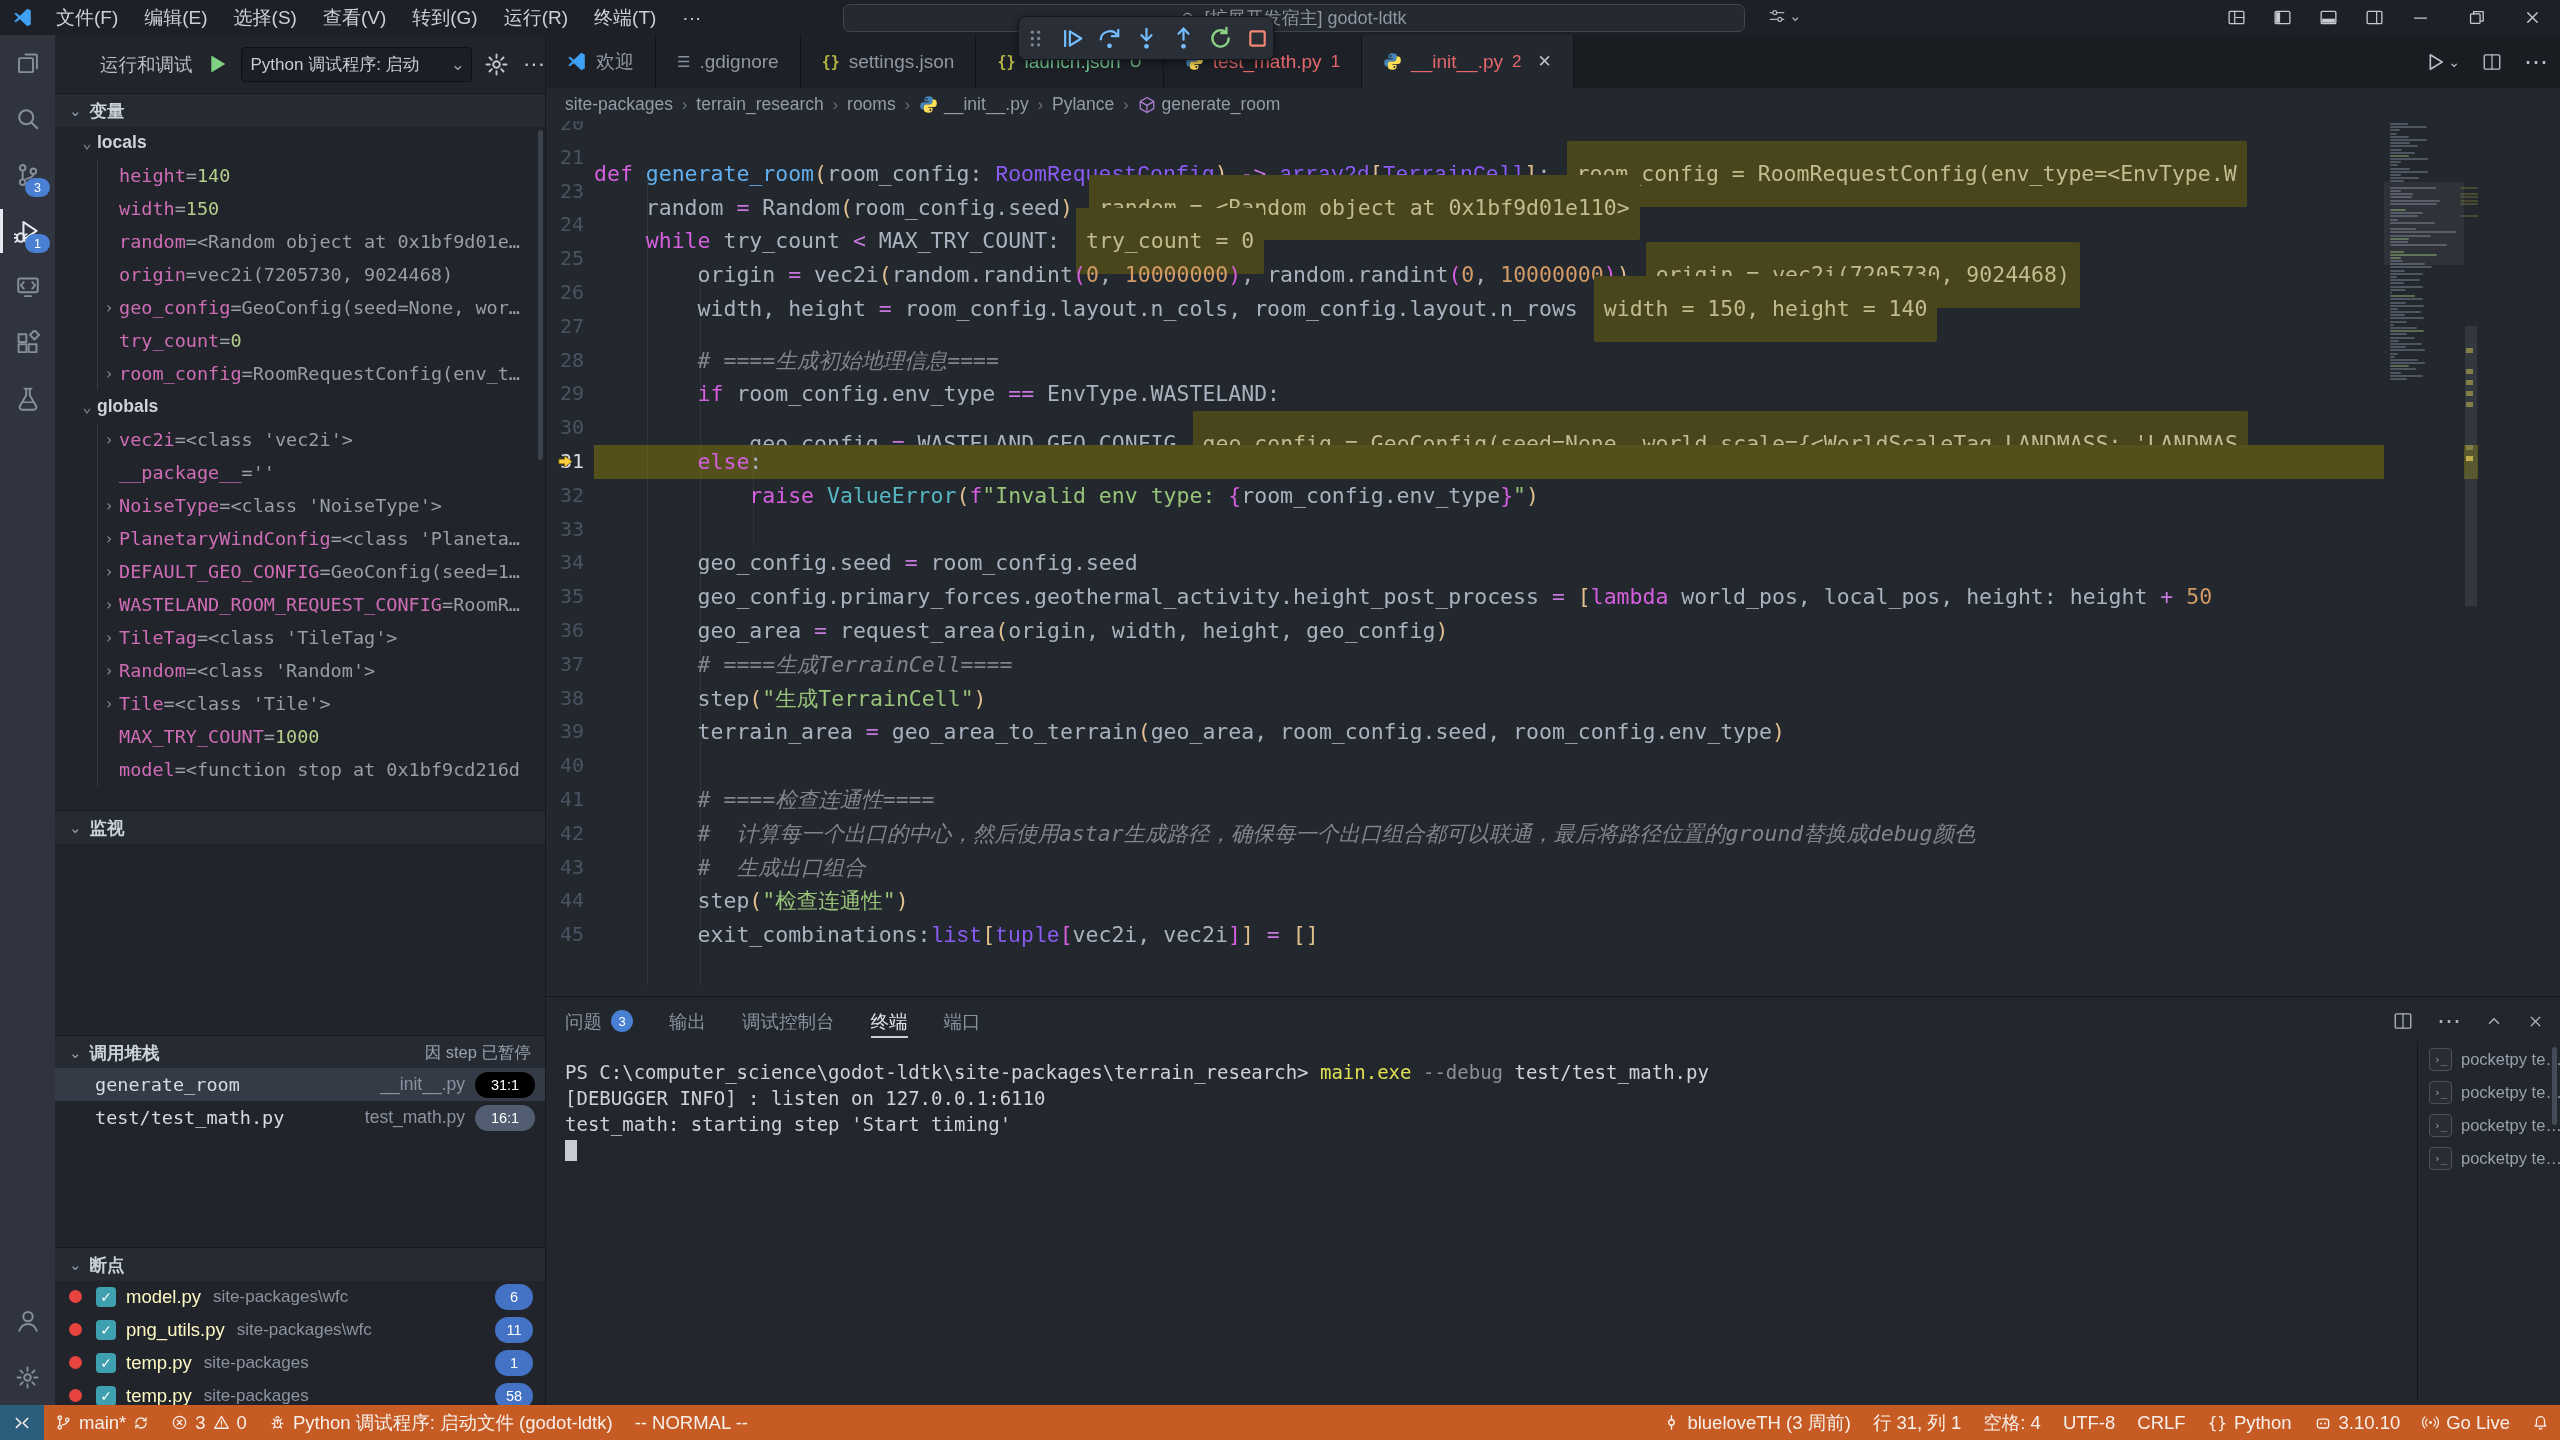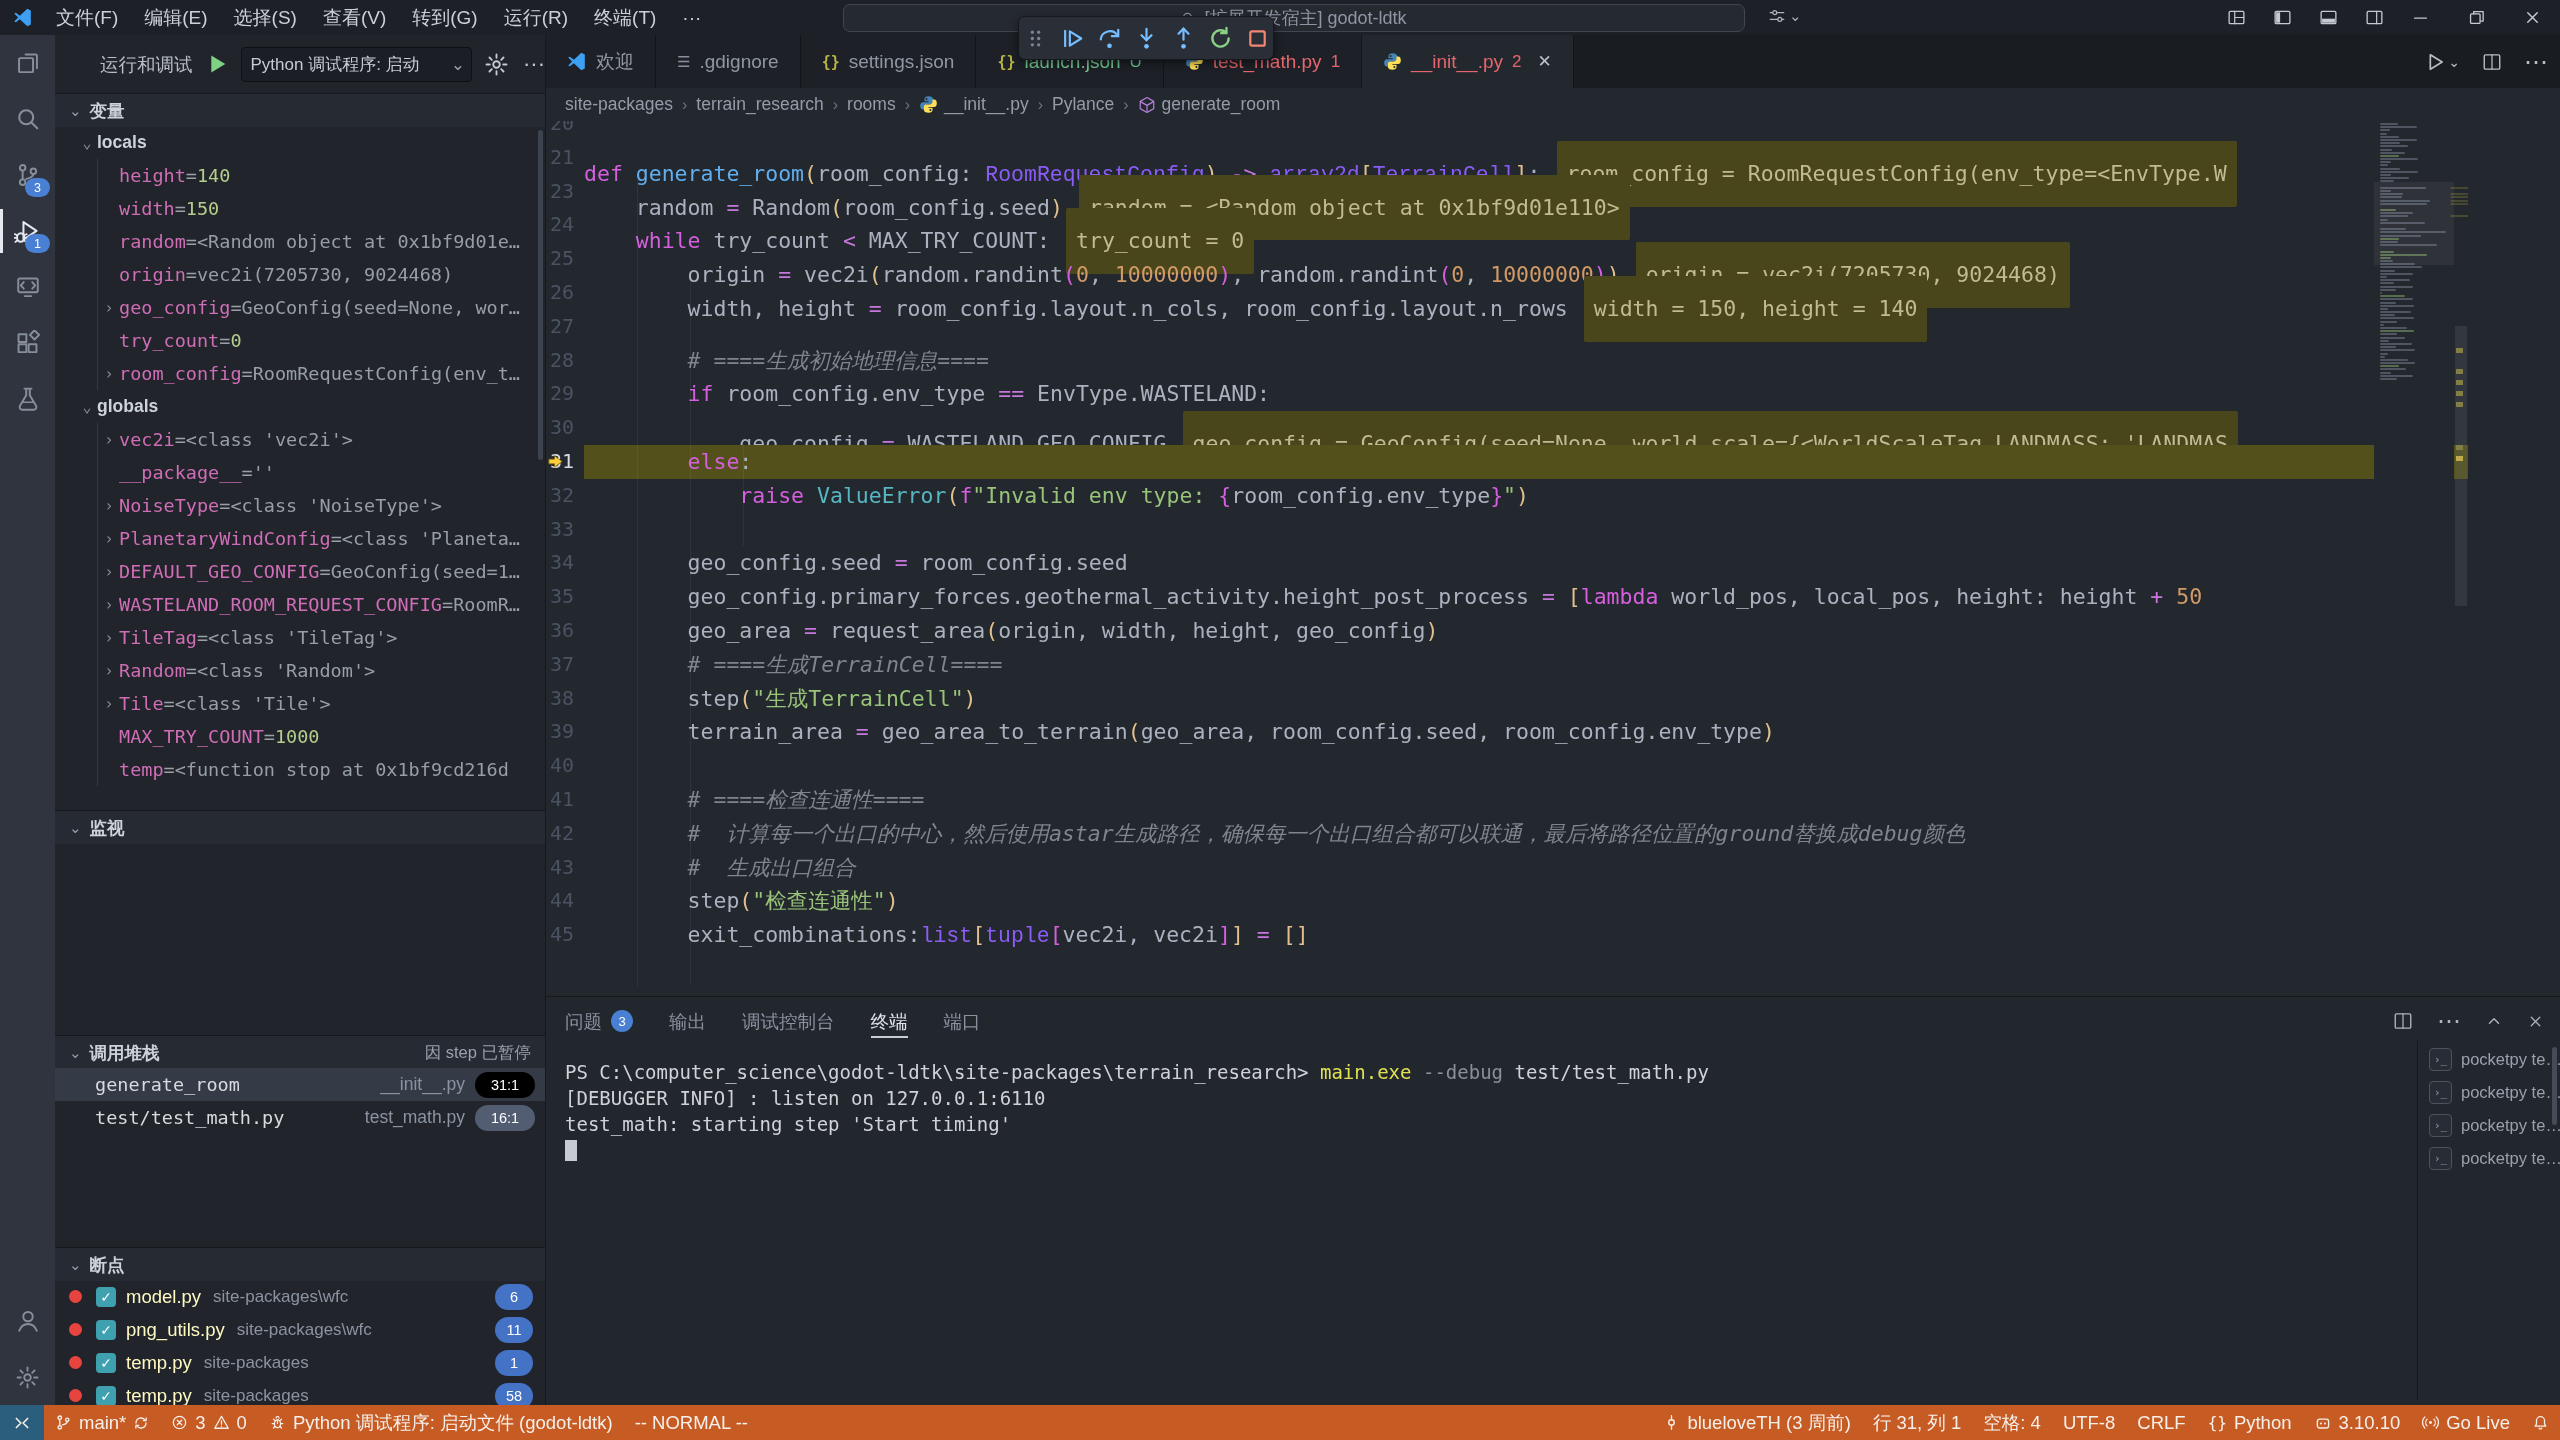--- a/index.html
+++ b/index.html
@@ -60,21 +60,21 @@
   .tab{display:flex;align-items:center;gap:9px;padding:0 21px;border-right:1px solid #121418;background:#1d2127;font-size:19px;color:#8f97a3;height:53px;}
   .tab.active{background:#23272e;color:#c8cdd5;}
   .tab .deco{font-size:17px;}
   .tab .close{margin-left:7px;color:#b9bec7;font-size:17px;}
   .lbl-red{color:#e4676b;} .lbl-green{color:#73c991;}
   #editor-actions{position:absolute;right:12px;top:0;height:53px;display:flex;align-items:center;gap:22px;color:#b9bfc9;}
   #breadcrumbs{position:absolute;left:0;top:53px;width:100%;height:33px;display:flex;align-items:center;padding-left:20px;font-size:17.5px;color:#959ca8;gap:9px;}
   .bc-sep{color:#6b7280;font-size:16px;}
   .bc-item{display:flex;align-items:center;gap:6px;}
   
-  #codearea{position:absolute;left:2px;top:86px;width:1921px;height:875px;overflow:hidden;}
+  #codearea{position:absolute;left:12px;top:86px;width:1921px;height:875px;overflow:hidden;}
   #code-inner{margin-top:-14px;}
   .row{position:relative;height:33.8px;line-height:33.8px;padding-left:37px;white-space:pre;font-family:"DejaVu Sans Mono",monospace;font-size:21.5px;color:#abb2bf;}
   .row .ln{position:absolute;left:0;top:0;width:27px;text-align:right;color:#4b5362;font-size:20px;}
   .row.current{background:linear-gradient(to right,transparent 37px,#53501b 37px);}
   .row.current .ln{color:#d7dce4;}
   .step-arrow{position:absolute;left:1px;top:9px;}
   .tk-k{color:#d55fde;} .tk-fn{color:#61afef;} .tk-ty{color:#8b5cf6;font-family:Liberation Mono, monospace;}
   .tk-n{color:#d19a66;} .tk-s{color:#98c379;} .tk-c{color:#7f848e;font-style:italic;}
   .tk-p{color:#e2c08d;} .tk-b2{color:#d55fde;} .tk-op{color:#c678dd;} .tk-v{color:#abb2bf;} .tk-cy{color:#56b6c2;}
   .chip{display:inline-block;margin-left:16px;padding:16px 10px;background:#4a461c;color:#c2bb90;border-radius:2px;}
@@ -475,21 +475,21 @@
             <span class="vv-obj">&lt;class 'Tile'&gt;</span>
           </div>
           <div class="var-row mono" style="padding-left: 44px;">
             <span class="chev"></span>
             <span class="vn">MAX_TRY_COUNT</span>
             <span class="veq"> = </span>
             <span class="vv-num">1000</span>
           </div>
           <div class="var-row mono" style="padding-left: 44px;">
             <span class="chev"></span>
-            <span class="vn">temp</span>
+            <span class="vn">model</span>
             <span class="veq"> = </span>
             <span class="vv-obj">&lt;function stop at 0x1bf9cd216d</span>
           </div>
         </div>
       </div>
     <div id="sec-watch-header" class="sec-header" style="top:775px;">
       <span class="tw">⌄</span>
       <span>监视</span>
     </div>
     <div id="sec-callstack-header" class="sec-header" style="top:1000px;">

